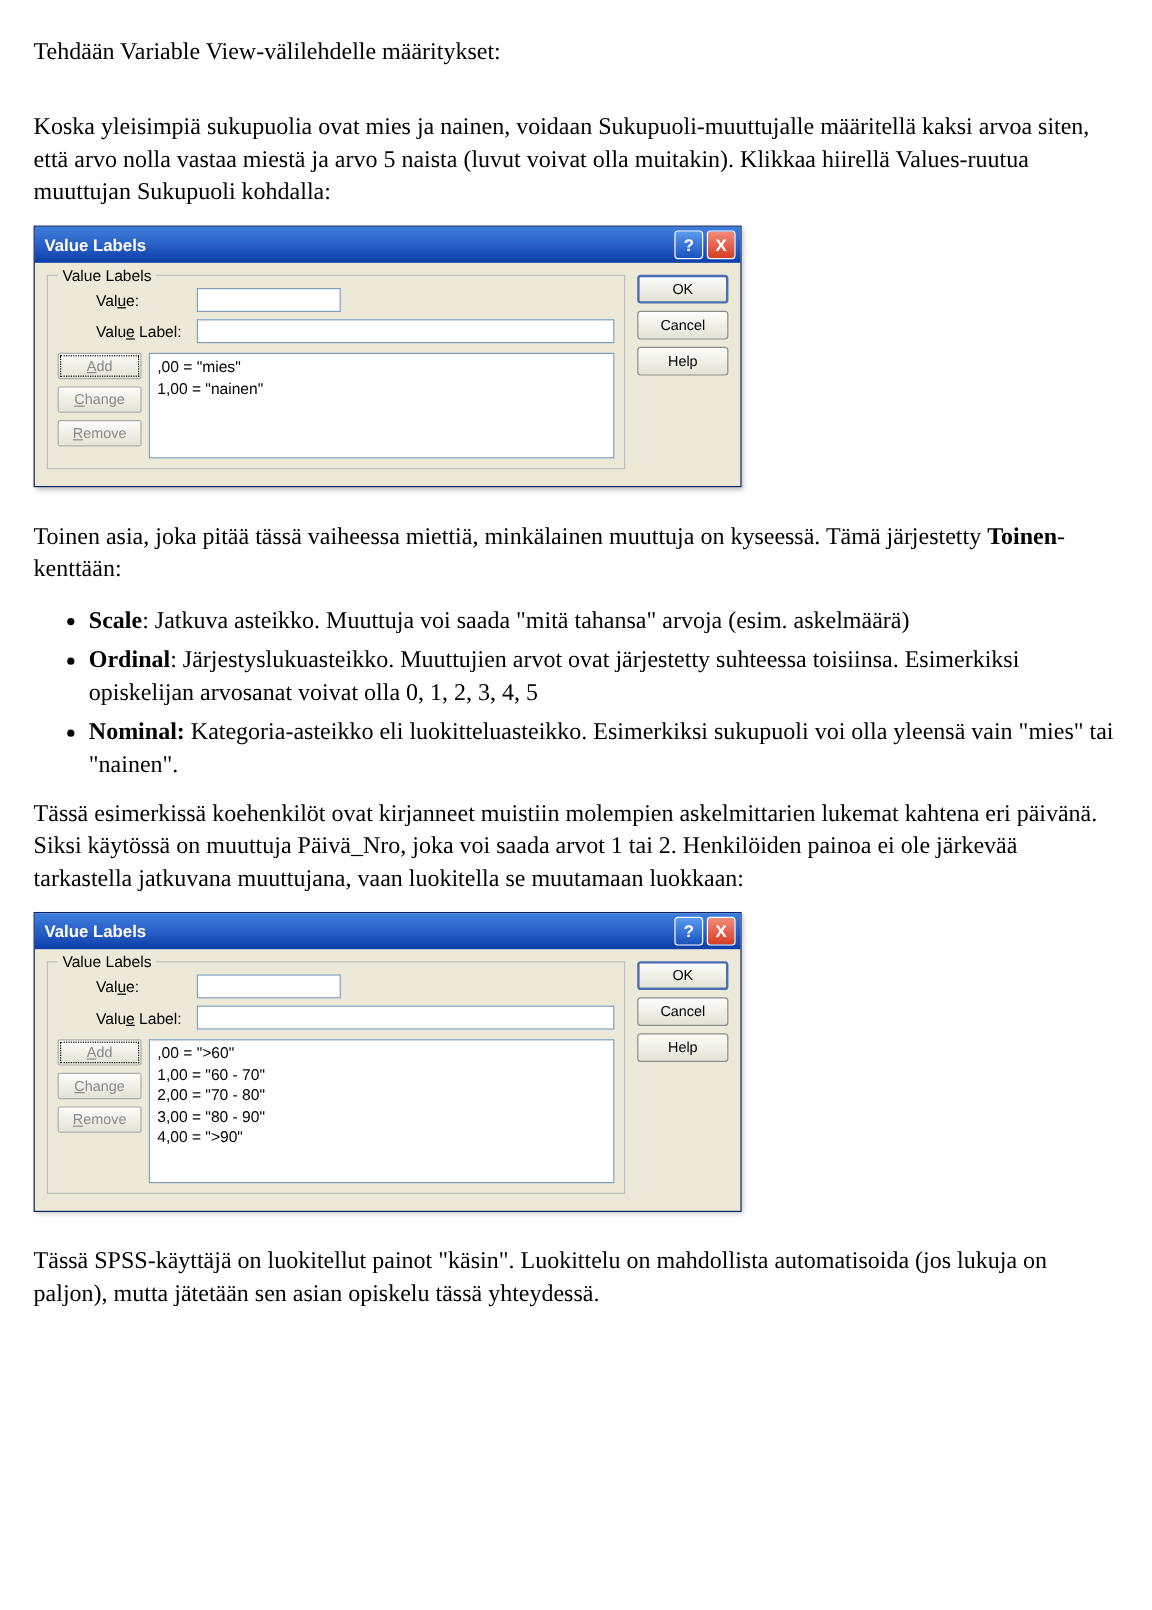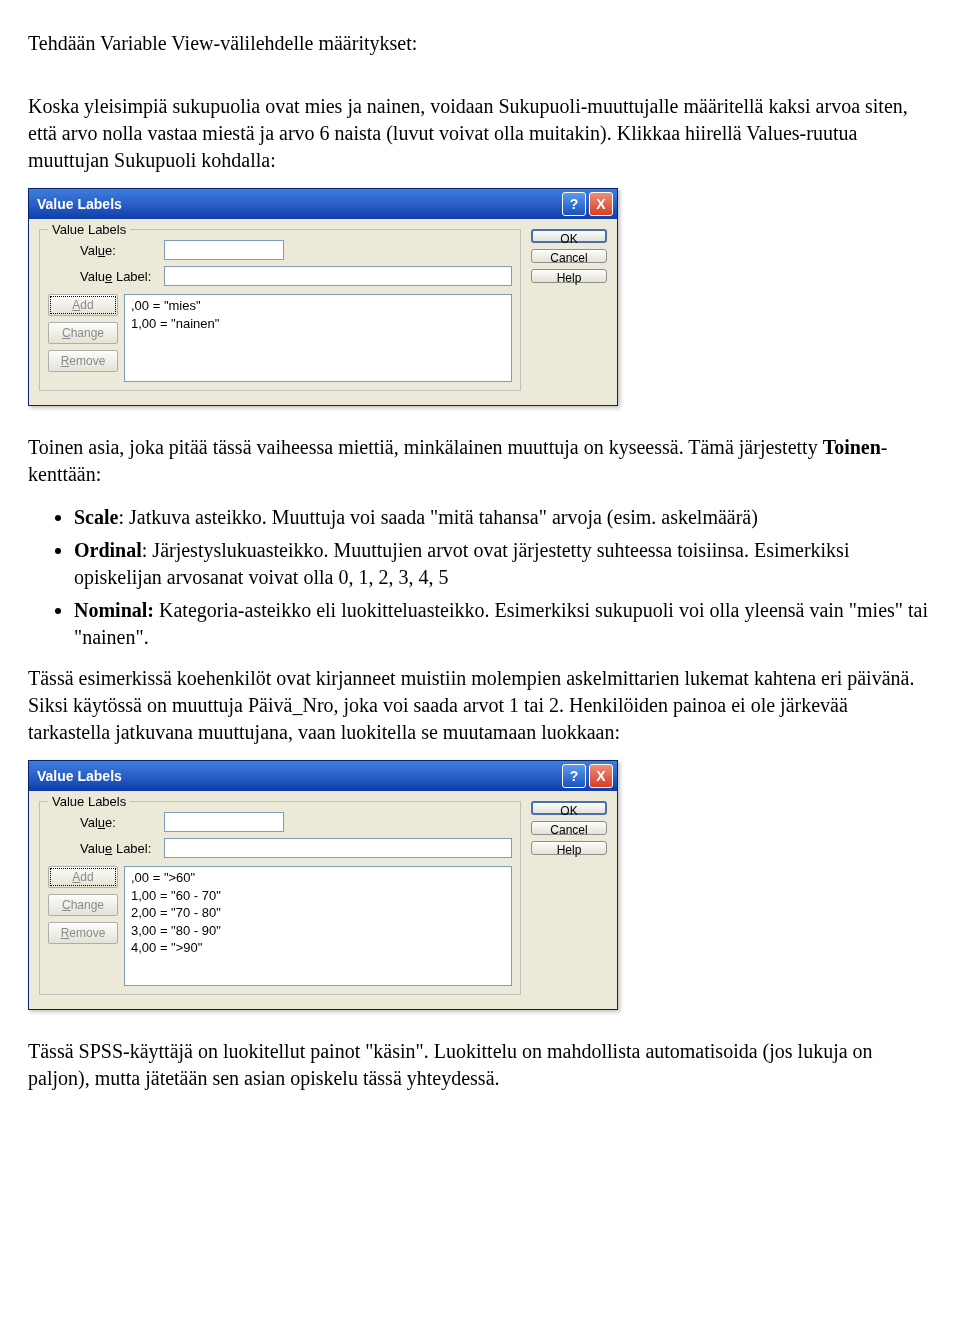--- a/index.html
+++ b/index.html
@@ -119,36 +119,36 @@
     font-size: 13px;
     color: #000;
     box-sizing: border-box;
     overflow: hidden;
     white-space: pre;
   }
   .listbox.tall { height: 120px; }
   .right-btns { display: flex; flex-direction: column; gap: 6px; }
   .main-btn {
     width: 76px;
-    height: 14px;
+    height: 24px;
     border: 1px solid #8e8e8e;
     background: linear-gradient(to bottom, #fdfdfb, #e3e2d5);
     border-radius: 3px;
     font-size: 12px;
   }
   .main-btn.default { border: 2px solid #4a6fb1; }
   .btn-u { text-decoration: underline; }
   .dotted { outline: 1px dotted #000; outline-offset: -3px; }
 </style>
 </head>
 <body>
 
 <p>Tehdään Variable View-välilehdelle määritykset:</p>
 
-<p class="spaced-top">Koska yleisimpiä sukupuolia ovat mies ja nainen, voidaan Sukupuoli-muuttujalle määritellä kaksi arvoa siten, että arvo nolla vastaa miestä ja arvo 6 naista (luvut voivat olla muitakin). Klikkaa hiirellä Values-ruutua muuttujan Sukupuoli kohdalla:</p>
+<p class="spaced-top">Koska yleisimpiä sukupuolia ovat mies ja nainen, voidaan Sukupuoli-muuttujalle määritellä kaksi arvoa siten, että arvo nolla vastaa miestä ja arvo 5 naista (luvut voivat olla muitakin). Klikkaa hiirellä Values-ruutua muuttujan Sukupuoli kohdalla:</p>
 
 <div class="dialog">
   <div class="titlebar">
     <span class="tb-text">Value Labels</span>
     <div class="tb-buttons">
       <div class="tb-btn tb-help">?</div>
       <div class="tb-btn tb-close">X</div>
     </div>
   </div>
   <div class="dlg-body">

